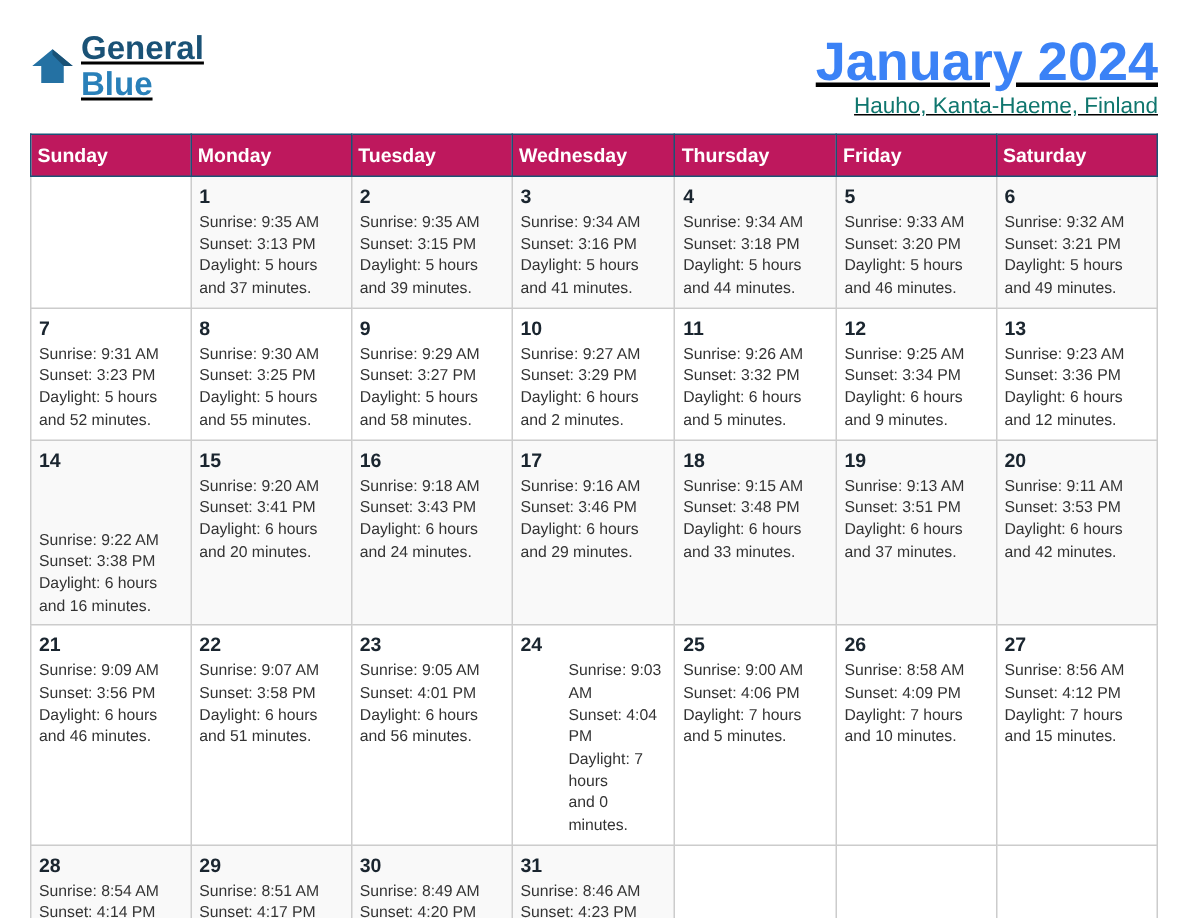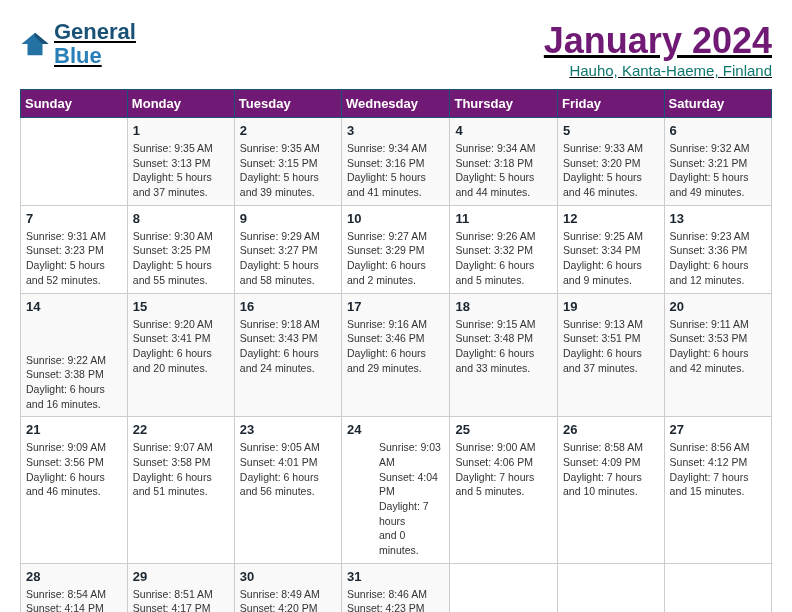--- a/index.html
+++ b/index.html
@@ -31,33 +31,33 @@
       width: 30px;
       height: 30px;
       margin-right: 4px;
     }
     .title-section {
       text-align: right;
     }
     .month-title {
       font-size: 36px;
       font-weight: bold;
-      color: #701a75;
+      color: #3b82f6;
     }
     .location-subtitle {
       font-size: 15px;
       color: #0f766e;
     }
     table {
       width: 100%;
       border-collapse: collapse;
       font-size: 11px;
     }
     thead tr th {
-      background-color: #701a75;
+      background-color: #be185d;
       color: #fff;
       padding: 6px 4px;
       text-align: left;
       font-size: 13px;
       font-weight: bold;
       border: 1px solid #1a5276;
     }
     tbody tr td {
       border: 1px solid #ccc;
       vertical-align: top;

